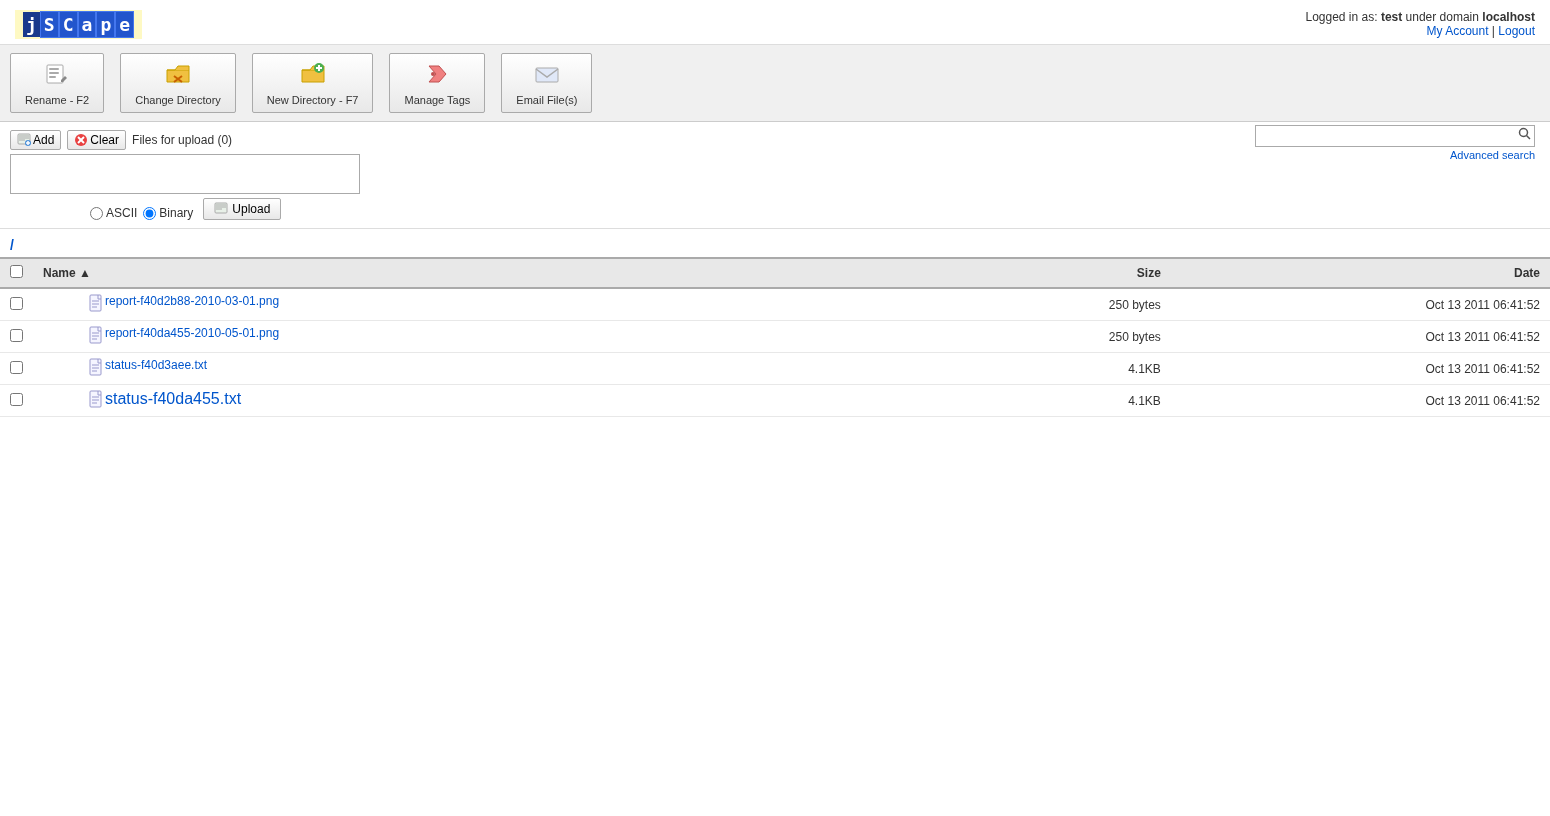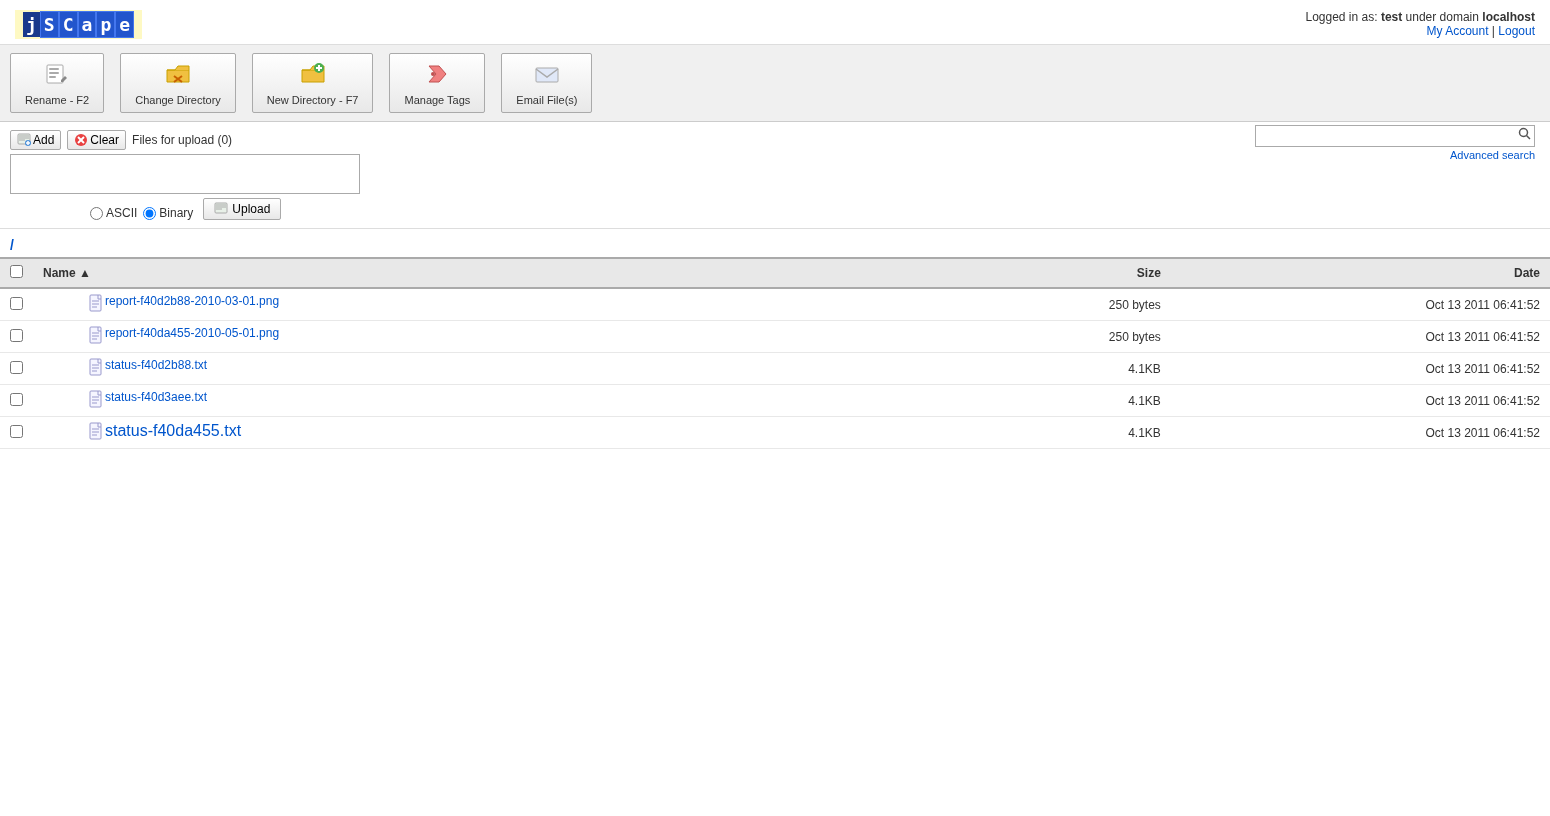--- a/index.html
+++ b/index.html
@@ -396,37 +396,20 @@
           <td style="text-align: center;"><input type="checkbox" class="row-cb" style=""></td>
           <td>
             <div class="file-name-cell">
               <span><svg width="16" height="18" viewBox="0 0 16 18" fill="none">
       <rect x="1" y="1" width="11" height="16" rx="1" fill="#f5f5ff" stroke="#9999cc" stroke-width="1"></rect>
       <path d="M9 1v4h3" stroke="#9999cc" stroke-width="1" fill="none"></path>
       <line x1="3" y1="7" x2="10" y2="7" stroke="#9999cc" stroke-width="1"></line>
       <line x1="3" y1="10" x2="10" y2="10" stroke="#9999cc" stroke-width="1"></line>
       <line x1="3" y1="13" x2="8" y2="13" stroke="#9999cc" stroke-width="1"></line>
     </svg></span>
-              <a href="#" style="color: rgb(0, 85, 204); text-decoration: none; font-size: 12px;">status-f40d2b88.txt</a>
-            </div>
-          </td>
-          <td class="col-size">4.1KB</td>
-          <td class="col-date">Oct 13 2011 06:41:52</td>
-        </tr>
-        <tr>
-          <td style="text-align: center;"><input type="checkbox" class="row-cb" style=""></td>
-          <td>
-            <div class="file-name-cell">
-              <span><svg width="16" height="18" viewBox="0 0 16 18" fill="none">
-      <rect x="1" y="1" width="11" height="16" rx="1" fill="#f5f5ff" stroke="#9999cc" stroke-width="1"></rect>
-      <path d="M9 1v4h3" stroke="#9999cc" stroke-width="1" fill="none"></path>
-      <line x1="3" y1="7" x2="10" y2="7" stroke="#9999cc" stroke-width="1"></line>
-      <line x1="3" y1="10" x2="10" y2="10" stroke="#9999cc" stroke-width="1"></line>
-      <line x1="3" y1="13" x2="8" y2="13" stroke="#9999cc" stroke-width="1"></line>
-    </svg></span>
               <a href="#" style="color: rgb(0, 85, 204); text-decoration: none; font-size: 12px;">status-f40d3aee.txt</a>
             </div>
           </td>
           <td class="col-size">4.1KB</td>
           <td class="col-date">Oct 13 2011 06:41:52</td>
         </tr>
         <tr>
           <td style="text-align: center;"><input type="checkbox" class="row-cb" style=""></td>
           <td>
             <div class="file-name-cell">

